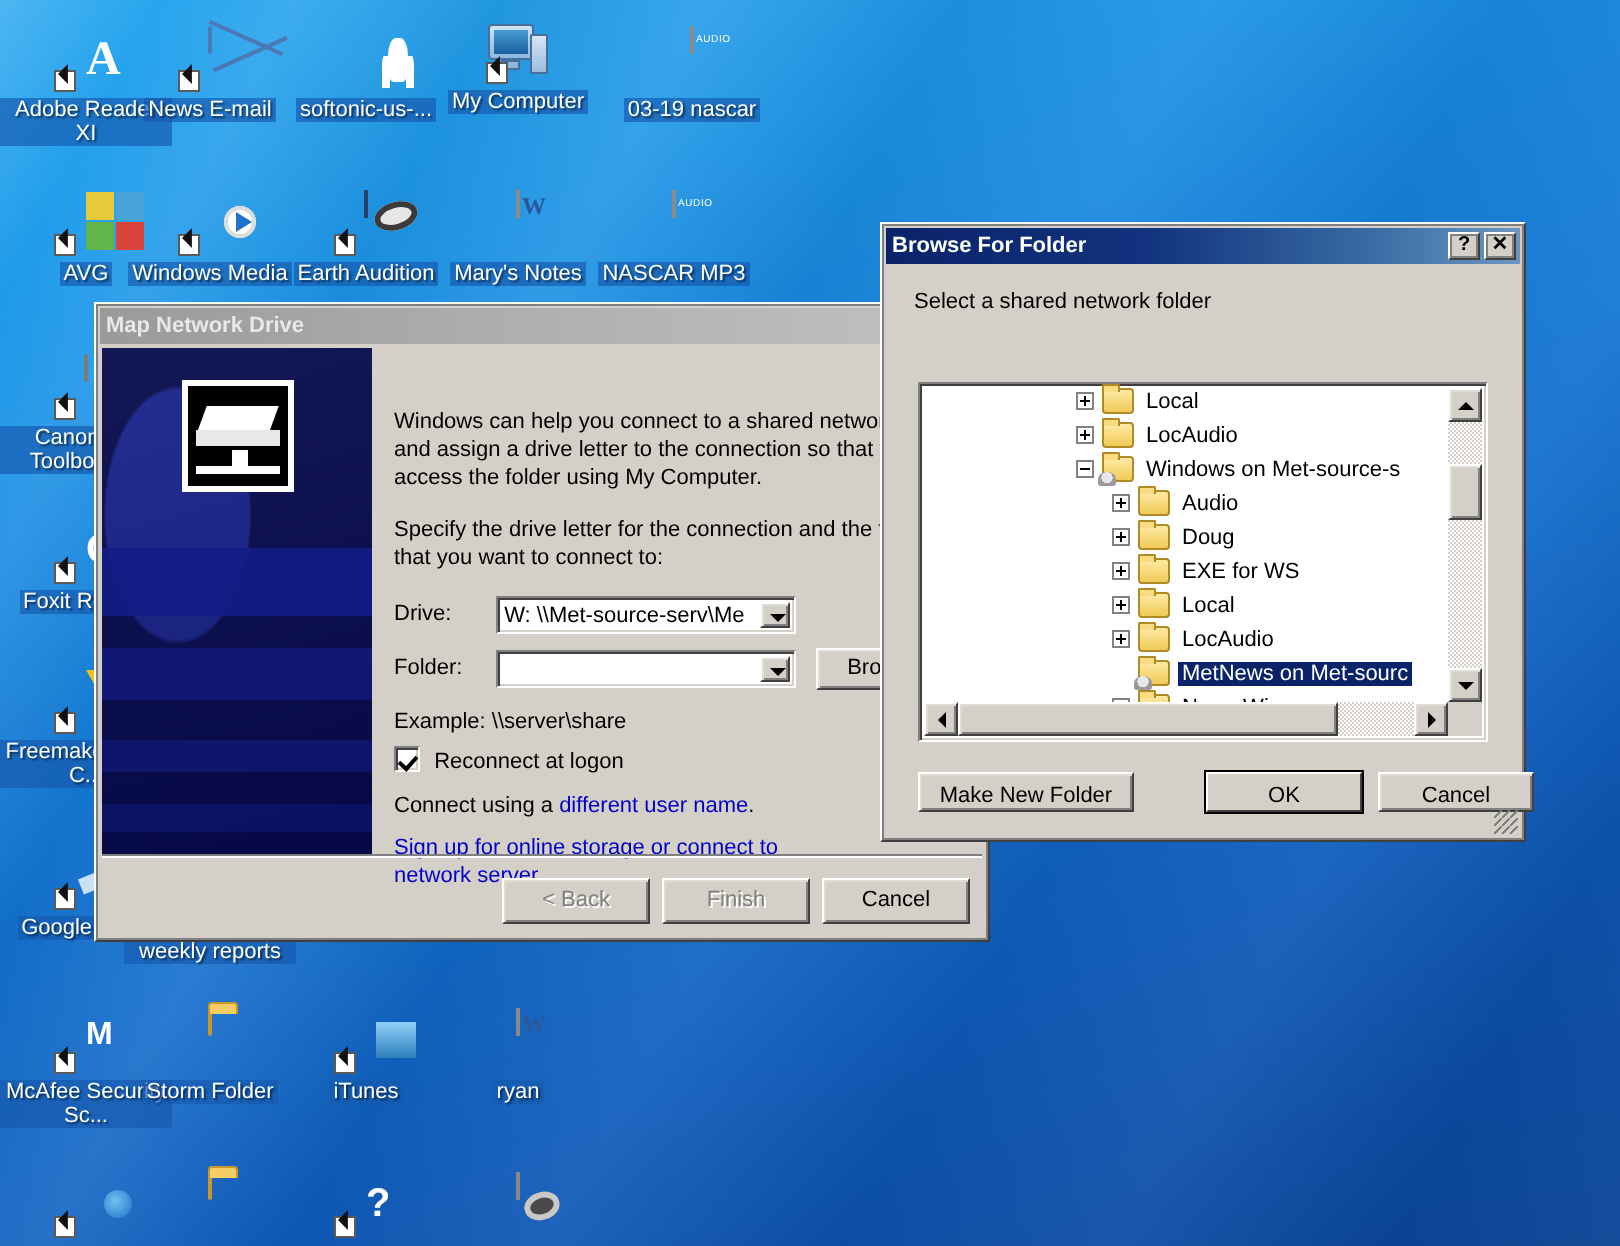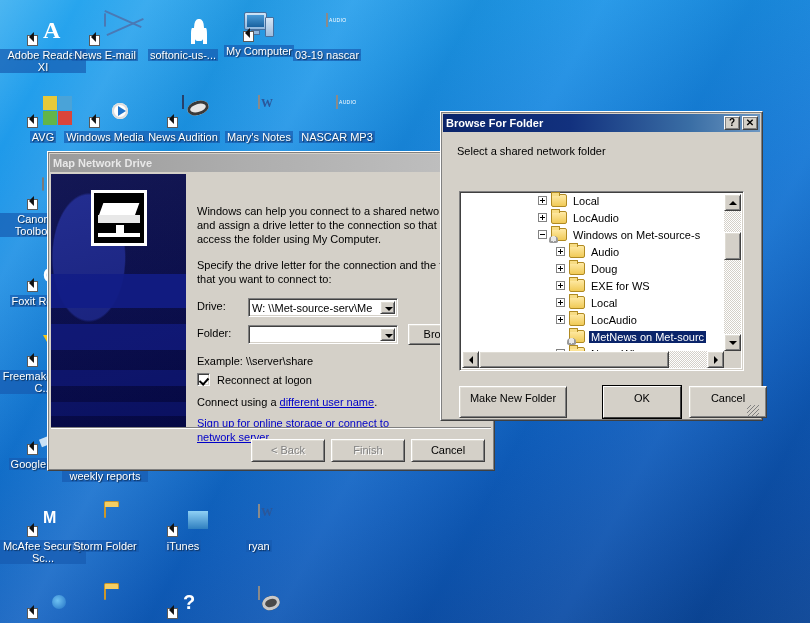--- a/index.html
+++ b/index.html
@@ -241,21 +241,21 @@
     display:inline-block; width:13px; height:13px; background:#fff;
     border-top:1px solid #808080; border-left:1px solid #808080;
     border-right:1px solid #fff; border-bottom:1px solid #fff;
     box-shadow: 1px 1px 0 0 #404040 inset, -1px -1px 0 0 #d4d0c8 inset;
     position:relative; vertical-align:-2px; margin-right:4px;
   }
   .chk.on::after {
     content:""; position:absolute; left:3px; top:2px; width:4px; height:7px;
     border-right:2px solid #000; border-bottom:2px solid #000; transform: rotate(42deg);
   }
-  .lnk { color:#0000c8; text-decoration: underline; cursor: default; }
+  .lnk { color:#0000c8; cursor: default; }
   #mapdrive .sep { position:absolute; left:0; right:0; top:253px; height:2px; border-top:1px solid #808080; border-bottom:1px solid #fff; }
   #mapdrive .btnrow { position:absolute; right:6px; top:265px; }
   #mapdrive .btnrow .btn { display:inline-block; width:74px; height:23px; line-height:21px; margin-left:6px; }
 
   
   #browse { left: 440px; top: 111px; width: 323px; height: 310px; }
   #browse .prompt { position:absolute; left:16px; top:33px; font-size:11px; }
   #browse .treebox { position:absolute; left:18px; top:79px; width:285px; height:180px; background:#fff; }
   #browse .treeclip { position:absolute; left:2px; top:2px; right:19px; bottom:19px; overflow:hidden; }
   .tnode { height:17px; display:flex; align-items:center; font-size:11px; white-space:nowrap; }
@@ -299,21 +299,21 @@
   .sbtn.left i  { transform: translate(-50%,-50%); border-top:4px solid transparent; border-bottom:4px solid transparent; border-right:4px solid #000; }
   .sbtn.right i { transform: translate(-50%,-50%); border-top:4px solid transparent; border-bottom:4px solid transparent; border-left:4px solid #000; }
   .thumb {
     position:absolute; background:#d4d0c8;
     border-top:1px solid #fff; border-left:1px solid #fff;
     border-right:1px solid #404040; border-bottom:1px solid #404040;
     box-shadow: 1px 1px 0 0 #dfdcd4 inset, -1px -1px 0 0 #808080 inset;
   }
   .corner { position:absolute; right:2px; bottom:2px; width:17px; height:17px; background:#d4d0c8; }
   #browse .bbtns { position:absolute; left:18px; top:274px; right:14px; height:24px; }
-  #browse .bbtns .btn { position:absolute; height:32px; line-height:22px; }
+  #browse .bbtns .btn { position:absolute; height:20px; line-height:22px; }
   #browse .grip { position:absolute; right:3px; bottom:3px; width:12px; height:12px; }
   #browse .grip::before, #browse .grip::after {
     content:""; position:absolute; right:0; bottom:0;
     background:
       linear-gradient(135deg, transparent 0 40%, #808080 40% 60%, transparent 60%) 0 0/4px 4px;
   }
   #browse .grip::before { width:12px; height:12px; }
 </style>
 </head>
 <body>
@@ -324,24 +324,24 @@
     <div class="dicon" style="left: 140px; top: 14px;"><span class="glyph"><span class="ic-softonic"></span></span><span class="lbl">softonic-us-...</span></div>
     <div class="dicon" style="left: 216px; top: 10px;"><span class="glyph">
         <span class="ic-mycomp" style="display:block;width:32px;height:32px">
           <i class="mon"></i>
           <i class="scr"></i>
           <i class="stand"></i>
           <i class="twr"></i>
         </span>
         <span class="shortcut-arrow"></span>
       </span><span class="lbl">My Computer</span></div>
-    <div class="dicon" style="left: 284px; top: 14px;"><span class="glyph"><span class="ic-audio"></span></span><span class="lbl">03-19 nascar</span></div>
+    <div class="dicon" style="left: 303px; top: 14px;"><span class="glyph"><span class="ic-audio"></span></span><span class="lbl">03-19 nascar</span></div>
     <div class="dicon" style="left: 0px; top: 96px;"><span class="glyph"><span class="ic-avg"><i></i><i></i><i></i><i></i></span><span class="shortcut-arrow"></span></span><span class="lbl">AVG</span></div>
     <div class="dicon" style="left: 62px; top: 96px;"><span class="glyph"><span class="ic-wmp"></span><span class="shortcut-arrow"></span></span><span class="lbl">Windows Media</span></div>
-    <div class="dicon" style="left: 140px; top: 96px;"><span class="glyph"><span class="ic-audition"></span><span class="shortcut-arrow"></span></span><span class="lbl">News Audition</span></div>
+    <div class="dicon" style="left: 140px; top: 96px;"><span class="glyph"><span class="ic-audition"></span><span class="shortcut-arrow"></span></span><span class="lbl">Earth Audition</span></div>
     <div class="dicon" style="left: 216px; top: 96px;"><span class="glyph"><span class="ic-word"></span></span><span class="lbl">Mary's Notes</span></div>
     <div class="dicon" style="left: 294px; top: 96px;"><span class="glyph"><span class="ic-audio"></span></span><span class="lbl">NASCAR MP3</span></div>
     <div class="dicon" style="left: 0px; top: 178px;"><span class="glyph"><span class="ic-canon"></span><span class="shortcut-arrow"></span></span><span class="lbl">Canon MF Toolbox 4.9</span></div>
     <div class="dicon" style="left: 0px; top: 260px;"><span class="glyph"><span class="ic-foxit"></span><span class="shortcut-arrow"></span></span><span class="lbl">Foxit Reader</span></div>
     <div class="dicon" style="left: 0px; top: 335px;"><span class="glyph"><span class="ic-freemake"></span><span class="shortcut-arrow"></span></span><span class="lbl">Freemake Video C...</span></div>
     <div class="dicon" style="left: 0px; top: 423px;"><span class="glyph"><span class="ic-earth"></span><span class="shortcut-arrow"></span></span><span class="lbl">Google Earth</span></div>
     <div class="dicon" style="left: 62px; top: 423px;"><span class="glyph"><span class="ic-folder"></span></span><span class="lbl">Non profit weekly reports</span></div>
     <div class="dicon" style="left: 140px; top: 423px;"><span class="glyph"><span class="ic-itunes"></span><span class="shortcut-arrow"></span></span><span class="lbl">Internet Explorer</span></div>
     <div class="dicon" style="left: 216px; top: 423px;"><span class="glyph"><span class="ic-folder"></span></span><span class="lbl">MONDAY</span></div>
     <div class="dicon" style="left: 0px; top: 505px;"><span class="glyph"><span class="ic-mcafee"></span><span class="shortcut-arrow"></span></span><span class="lbl">McAfee Security Sc...</span></div>

